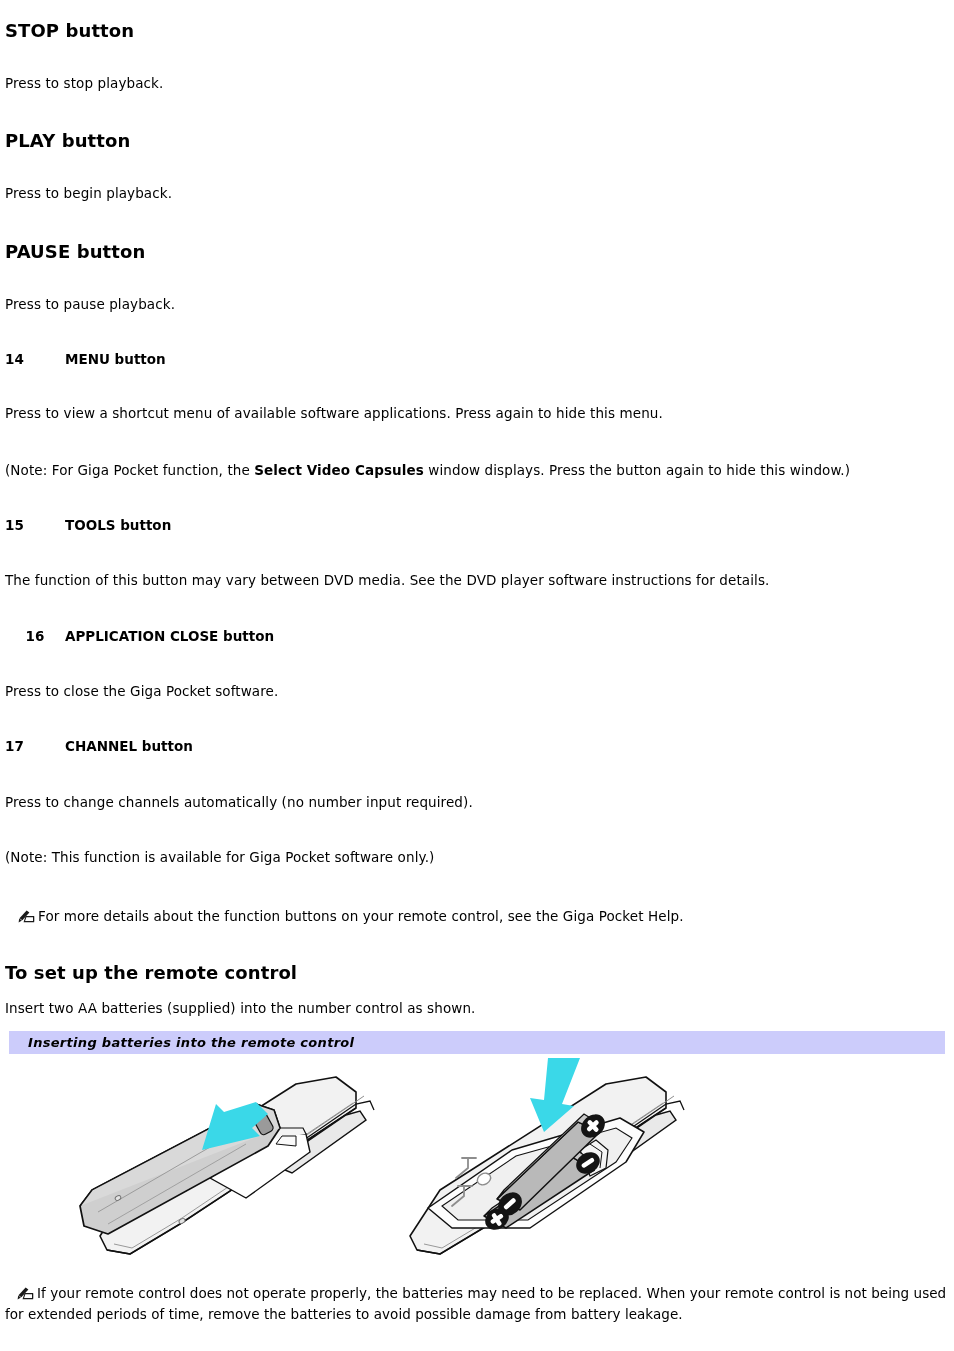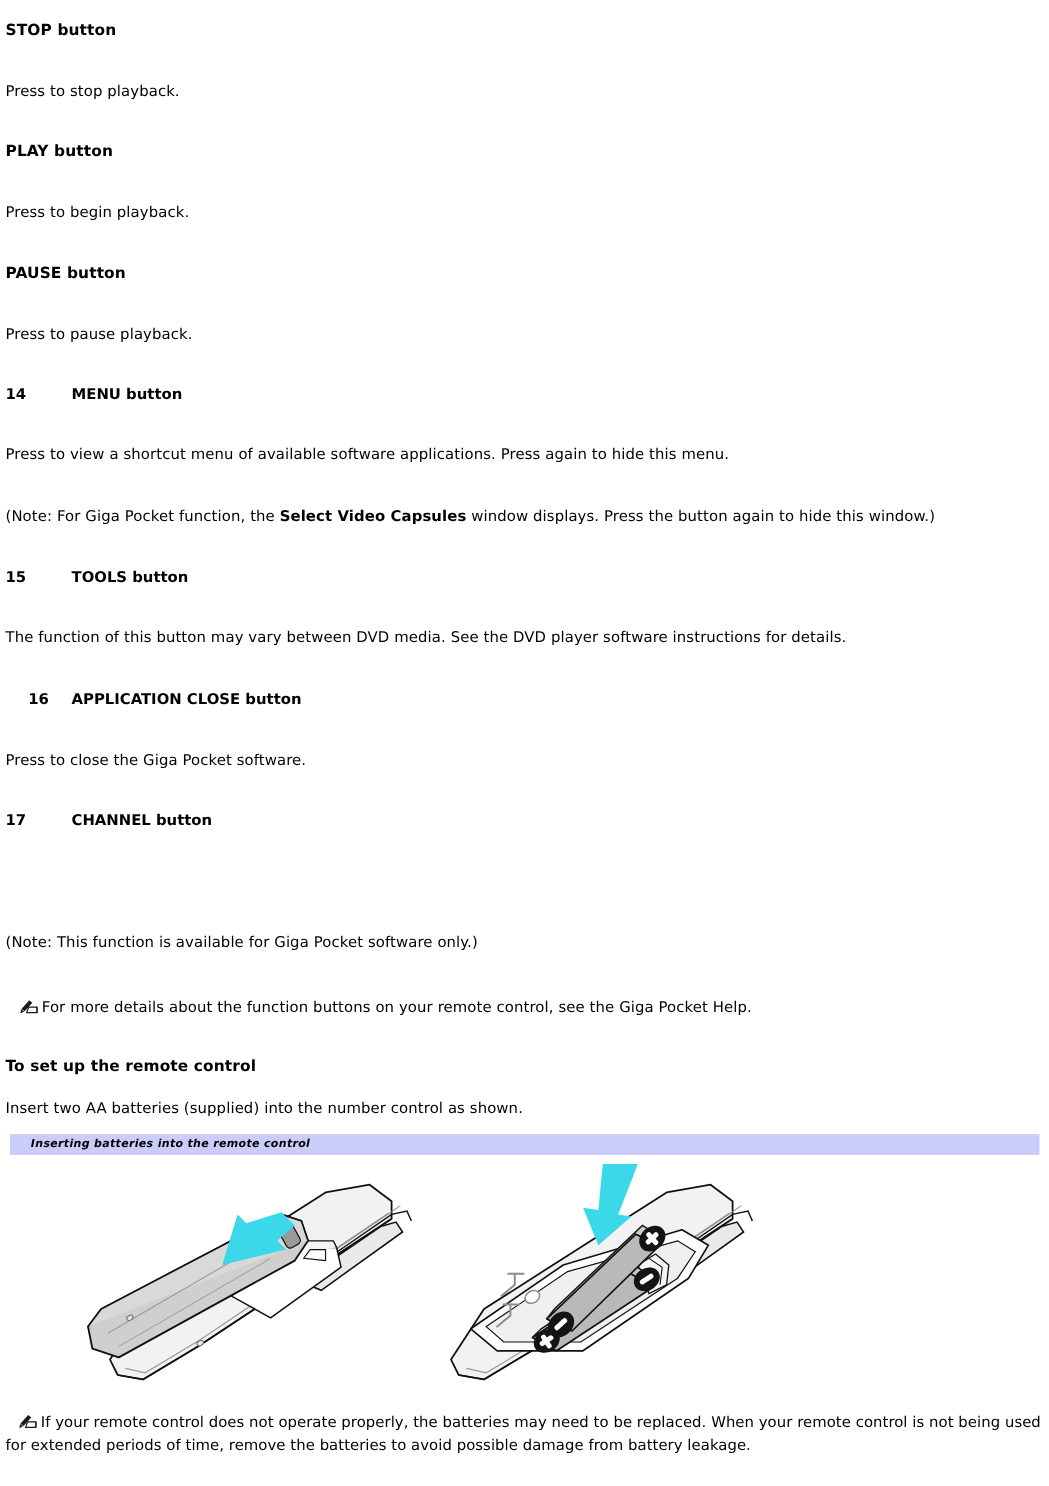--- a/index.html
+++ b/index.html
@@ -17,21 +17,21 @@
   }
   .page {
     position: relative;
     width: 954px;
     height: 1351px;
     padding: 0;
   }
   .abs { position: absolute; }
 
   .heading {
-    font-size: 14px;
+    font-size: 18px;
     font-weight: bold;
     letter-spacing: 0.1px;
     white-space: nowrap;
   }
   .body-text {
     font-size: 13.5px;
     font-weight: normal;
     letter-spacing: 0.1px;
     white-space: nowrap;
   }
@@ -55,21 +55,21 @@
     display: inline-block;
     vertical-align: -3px;
     width: 17px;
     height: 15px;
     margin-right: 3px;
   }
 
   
   .fig-caption {
     background: #ccccfb;
-    font-size: 10px;
+    font-size: 13px;
     font-style: italic;
     font-weight: bold;
     color: #000000;
     box-sizing: border-box;
     padding: 4px 0 4px 19px;
     letter-spacing: 0.3px;
     white-space: nowrap;
   }
 
   .figure-area { }
@@ -115,20 +115,21 @@
   <div class="abs body-text" style="left:5px; top:572px;">The function of this button may vary between DVD media. See the DVD player software instructions for details.</div>
 
   <div class="abs num-item" style="left:5px; top:628px;text-align:center;">
     <span class="num">16</span><span>APPLICATION CLOSE button</span>
   </div>
   <div class="abs body-text" style="left:5px; top:683px;">Press to close the Giga Pocket software.</div>
 
   <div class="abs num-item" style="left:5px; top:738px;">
     <span class="num">17</span><span>CHANNEL button</span>
   </div>
+  <div class="abs body-text" style="left:5px; top:794px;">Press to change channels automatically (no number input required).</div>
   <div class="abs body-text" style="left:5px; top:849px;">(Note: This function is available for Giga Pocket software only.)</div>
 
   <div class="abs note-line" style="left:18px; top:908px;">
     <span class="pencil-icon">
       <svg width="17" height="15" viewBox="0 0 17 15" xmlns="http://www.w3.org/2000/svg">
         <path d="M1.5 9.3 L8.6 1.4 L11.4 3.6 L4.4 11.3 Z" fill="#1a1a1a"></path>
         <path d="M1.2 9.6 L3.9 11.6 L0.6 13.4 Z" fill="#1a1a1a"></path>
         <path d="M8.0 7.6 L15.6 7.6 L15.6 12.6 L6.3 12.6 Z" fill="#ffffff" stroke="#1a1a1a" stroke-width="1.1"></path>
         <path d="M15.6 7.6 L15.6 12.6" fill="none" stroke="#1a1a1a" stroke-width="1.1"></path>
       </svg>

